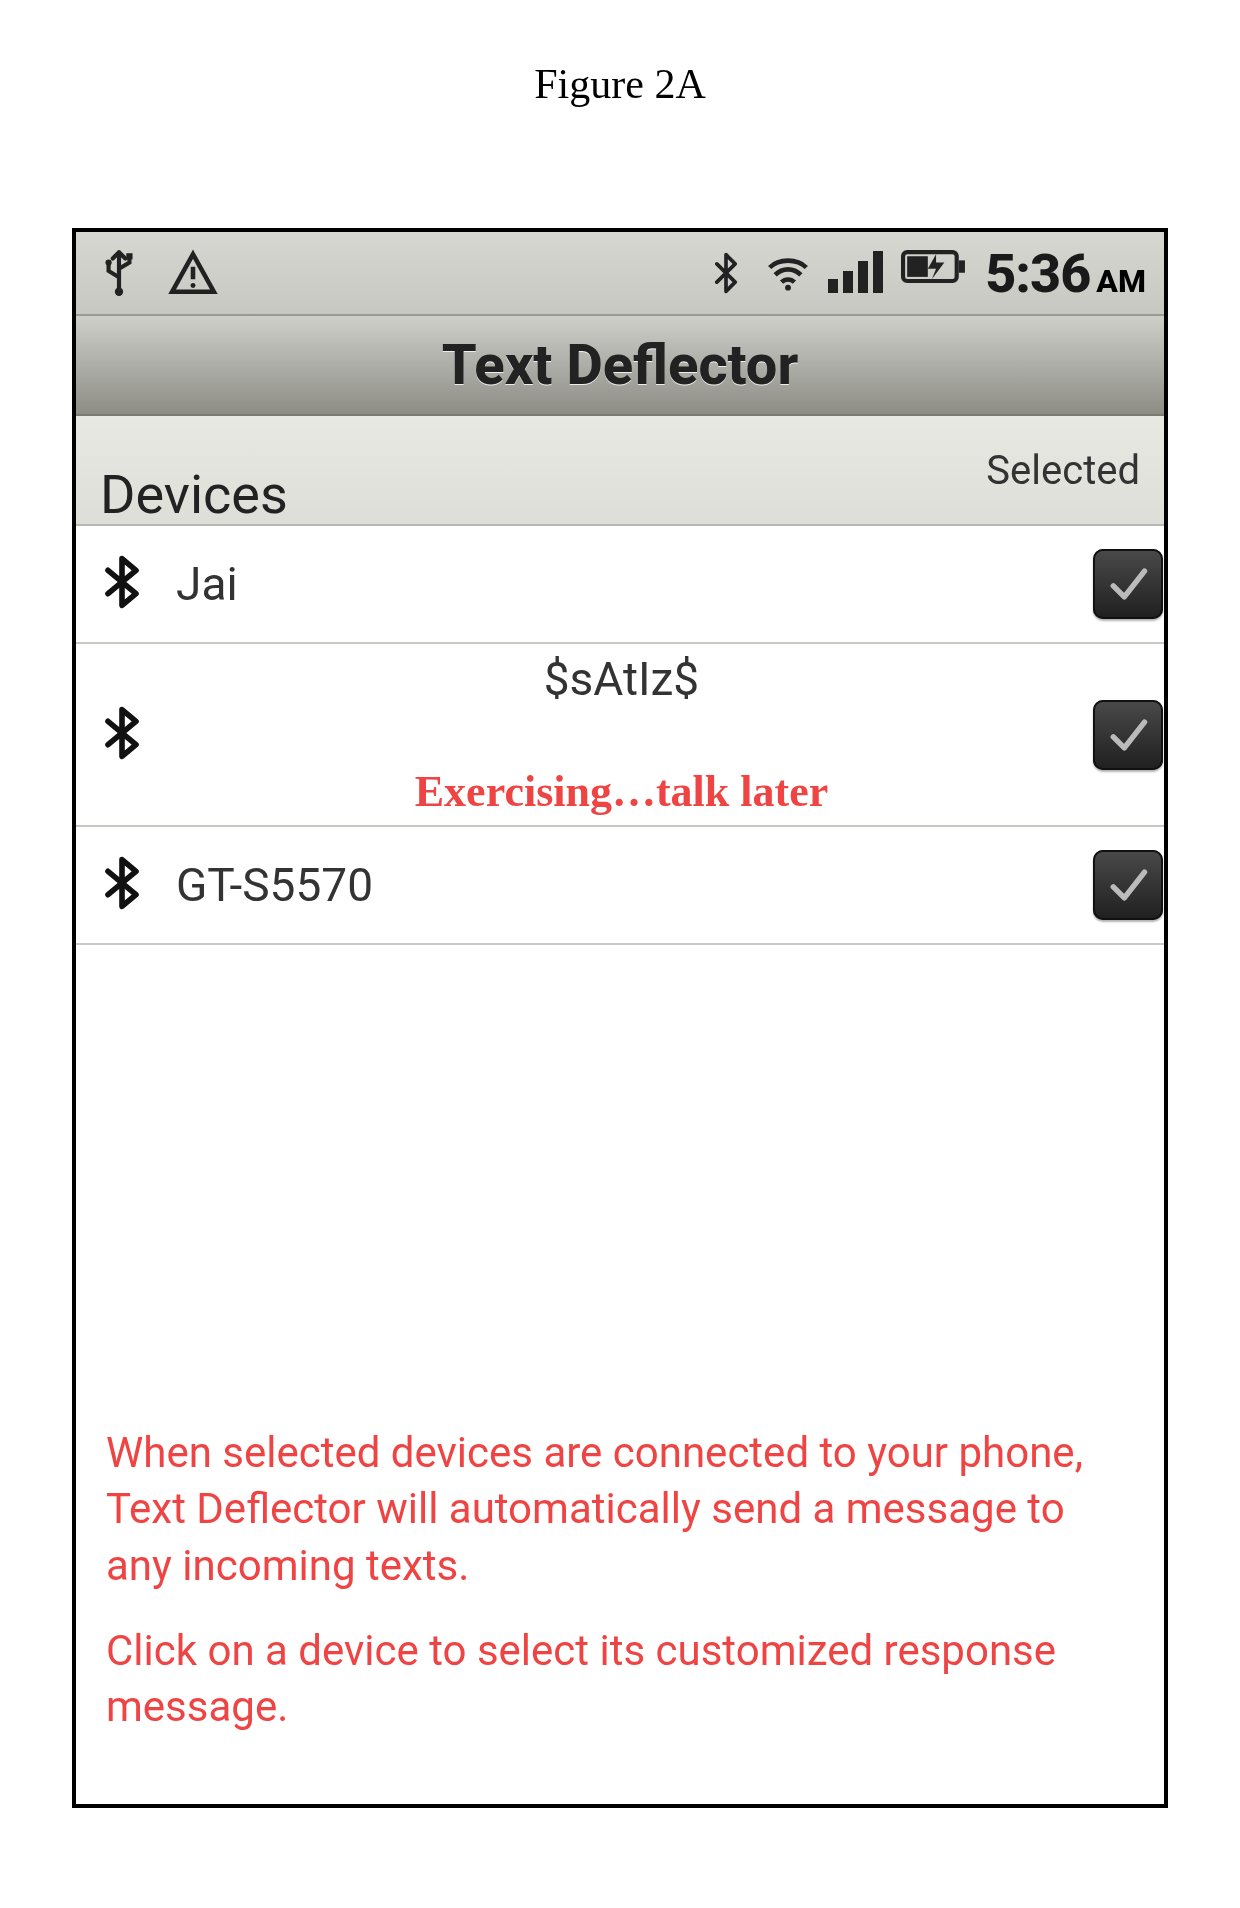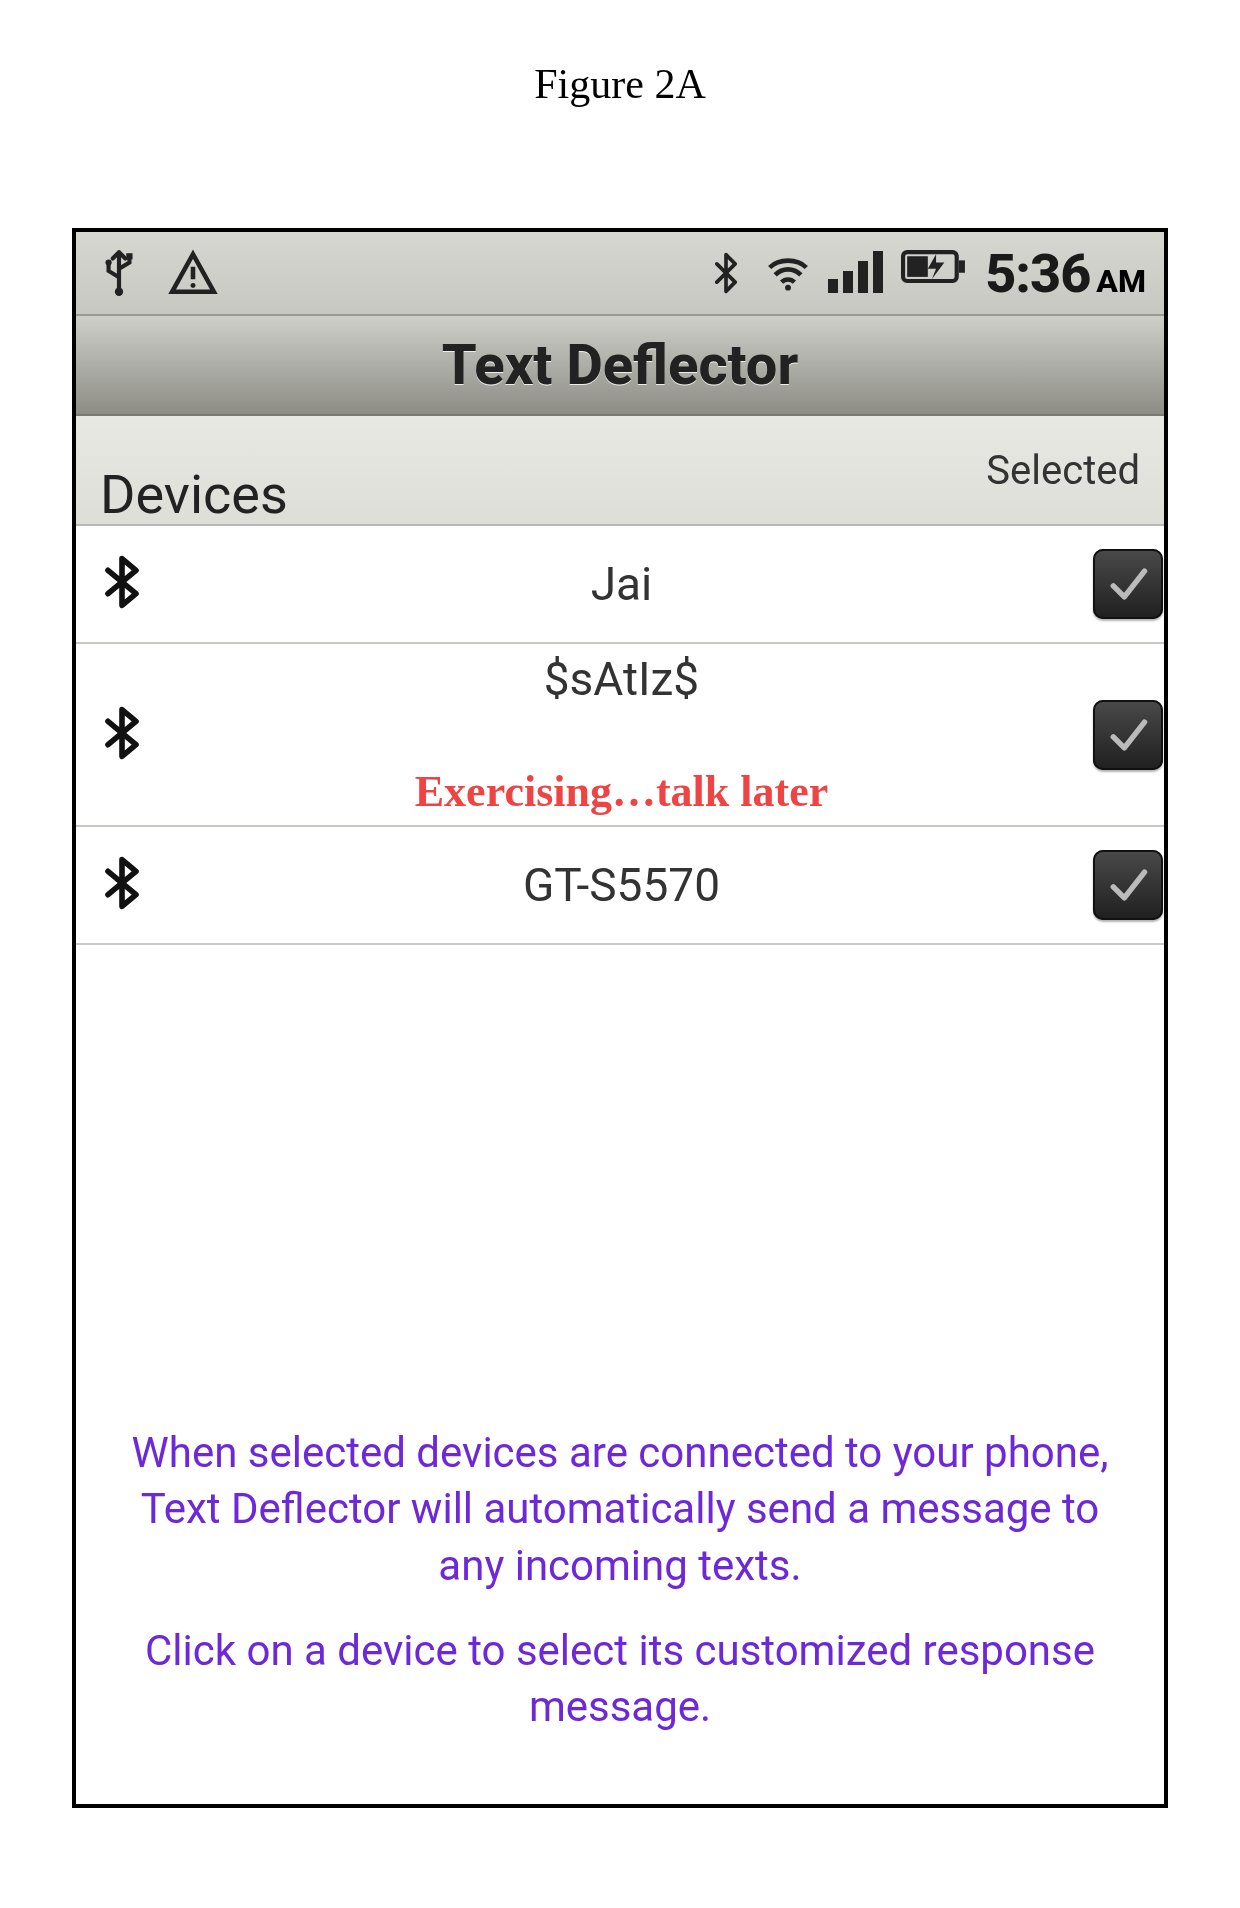--- a/index.html
+++ b/index.html
@@ -1,20 +1,19 @@
 <!DOCTYPE html>
 <html><head>
 <meta charset="utf-8">
 <style>
   * { box-sizing: border-box; margin: 0; padding: 0; }
   html, body { width: 1240px; height: 1908px; background: #fff; font-family: "Segoe UI", Roboto, "Helvetica Neue", Arial, sans-serif; }
   .page {
     width: 1240px; height: 1908px; display: flex; flex-direction: column; align-items: center;
     padding-top: 60px;
-    text-align: center;
   }
   .figure-label {
     font-family: "Times New Roman", serif; font-size: 42px; color: #000; margin-bottom: 120px;
   }
   .phone {
     width: 1096px; height: 1580px; border: 4px solid #000; background: #fff;
     display: flex; flex-direction: column;
   }
   
   .status-bar {
@@ -45,39 +44,39 @@
     display: flex; align-items: center; justify-content: space-between;
     padding: 0 24px; border-bottom: 2px solid #b8b8b2;
   }
   .section-header .left { font-size: 54px; color: #222; margin-top: 48px; }
   .section-header .right { font-size: 40px; color: #333; }
 
   
   .device-list { display: flex; flex-direction: column; }
   .device-row {
     min-height: 118px; background: #fff;  border-bottom: 2px solid #c9c9c4;
-    display: flex; align-items: center; padding: 8px 1px 8px 18px; gap: 34px;
+    display: flex; align-items: center; padding: 8px 1px 8px 18px; gap: 26px;
   }
   .device-row .bt { width: 56px; flex: 0 0 56px; color: #111; }
   .device-row .content { flex: 1 1 auto; display: flex; flex-direction: column; justify-content: center; }
   .device-row .name { font-size: 46px; color: #333; font-weight: 400; }
   .device-row .msg  { font-size: 42px; color: #ef4444; font-weight: 700; margin-top: 4px; }
   .device-row.row-2 .content { flex-direction: column; align-items: center; gap: 60px; }
   .device-row.row-2 .msg { margin-top: 0; font-family: "Times New Roman", serif; font-size: 44px; }
 
   .checkbox {
     width: 70px; height: 70px; flex: 0 0 70px; border-radius: 10px;
     background: linear-gradient(#4a4a4a, #1f1f1f);
     box-shadow: inset 0 0 0 2px #111, 0 2px 2px rgba(0,0,0,.3);
     display: flex; align-items: center; justify-content: center;
   }
   .checkbox svg { width: 44px; height: 44px; color: #bbb; }
 
   .body-area { flex: 1 1 auto; display: flex; flex-direction: column; justify-content: flex-end; padding: 30px 30px 40px; }
-  .info-text { font-size: 42px; color: #6d28d9; line-height: 1.35; }
+  .info-text { font-size: 42px; color: #ef4444; line-height: 1.35; }
   .info-text p { margin-bottom: 28px; }
 
   .sig-bars { display: inline-flex; align-items: flex-end; gap: 5px; height: 44px; }
   .sig-bars span { width: 10px; background: #222; display: inline-block; }
   .sig-bars span:nth-child(1){height:14px;} .sig-bars span:nth-child(2){height:22px;}
   .sig-bars span:nth-child(3){height:32px;} .sig-bars span:nth-child(4){height:42px;}
 
 </style>
 </head>
 <body>

